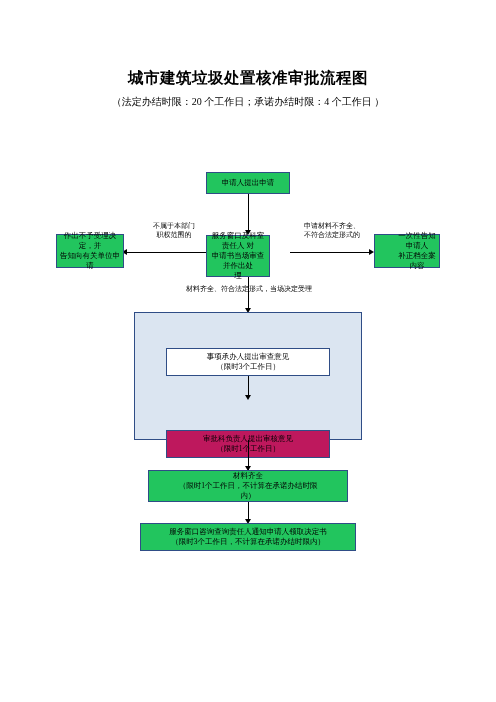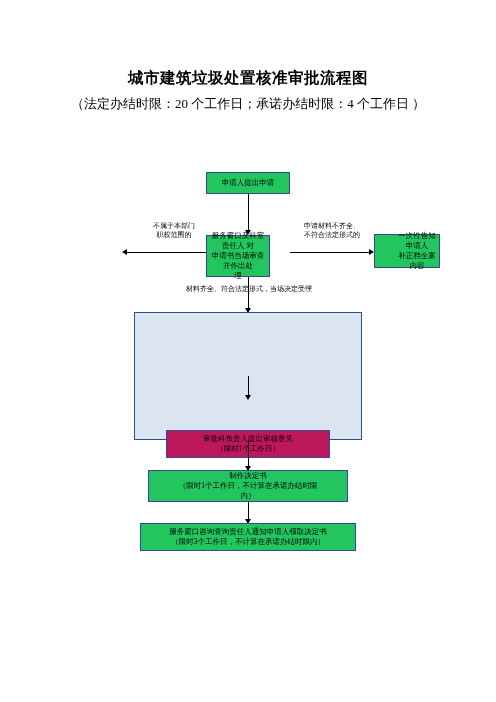--- a/index.html
+++ b/index.html
@@ -32,21 +32,21 @@
     letter-spacing: 0.5px;
     color: #000;
   }
   .subtitle {
     position: absolute;
     left: 0;
     top: 95px;
     width: 496px;
     text-align: center;
     font-family: "Liberation Serif", serif;
-    font-size: 13px;
+    font-size: 10px;
     color: #000;
   }
   .box {
     position: absolute;
     box-sizing: border-box;
     border: 1px solid #2f4d86;
     background: #22c55e;
     font-family: "Liberation Serif", serif;
     font-size: 7.5px;
     line-height: 1.35;
@@ -123,51 +123,59 @@
     <span class="inner">服务窗口及科室责任人  对
 申请书当场审查并作出处
 理</span>
   </div>
 
   <div class="ln h" style="left:126px; top:252px; width:80px;"></div>
   <div class="arrow-left" style="left:122px; top:248.5px;"></div>
   <div class="lbl" style="left:144px; top:222px; width:60px;">不属于本部门
 职权范围的</div>
 
+  <div class="box" style="left:56px; top:234px; width:68px; height:34px;">
+    <span class="inner">作出不予受理决定，并
+告知向有关单位申请</span>
+  </div>
 
   <div class="ln h" style="left:290px; top:252px; width:80px;"></div>
   <div class="arrow-right" style="left:369px; top:248.5px;"></div>
   <div class="lbl" style="left:294px; top:222px; width:76px;">申请材料不齐全、
 不符合法定形式的</div>
 
   <div class="box" style="left:374px; top:234px; width:66px; height:34px;padding-left:23px;">
     <span class="inner">一次性告知申请人
 补正档全案内容</span>
   </div>
 
   <div class="ln v" style="left:248px; top:277px; height:33px;"></div>
   <div class="arrow-down" style="left:244.5px; top:308px;"></div>
   <div class="lbl" style="left:178px; top:285px; width:142px; text-align:center;">材料齐全、符合法定形式，当场决定受理</div>
 
   <div class="panel" style="left:134px; top:312px; width:228px; height:128px;"></div>
 
+  <div class="box" style="left:166px; top:348px; width:164px; height:28px; background:#ffffff;">
+    <span class="inner">事项承办人提出审查意见
+（限时3个工作日）</span>
+  </div>
 
   <div class="ln v" style="left:248px; top:376px; height:22px;"></div>
   <div class="arrow-down" style="left:244.5px; top:395px;"></div>
 
   <div class="box" style="left:166px; top:398px; width:164px; height:28px; background:#be185d;margin-top:32px;">
     <span class="inner">审批科负责人提出审核意见
 （限时1个工作日）</span>
   </div>
 
   <div class="ln v" style="left:248px; top:440px; height:30px;"></div>
   <div class="arrow-down" style="left:244.5px; top:466px;"></div>
 
   <div class="box" style="left:148px; top:470px; width:200px; height:32px;">
-    <span class="inner">制作决定书
+    <span class="inner">材料齐全
 （限时1个工作日，不计算在承诺办结时限
 内）</span>
   </div>
 
   <div class="ln v" style="left:248px; top:502px; height:20px;"></div>
   <div class="arrow-down" style="left:244.5px; top:519px;"></div>
 
   <div class="box" style="left:140px; top:523px; width:216px; height:28px;">
     <span class="inner">服务窗口咨询查询责任人通知申请人领取决定书
 （限时3个工作日，不计算在承诺办结时限内）</span>

